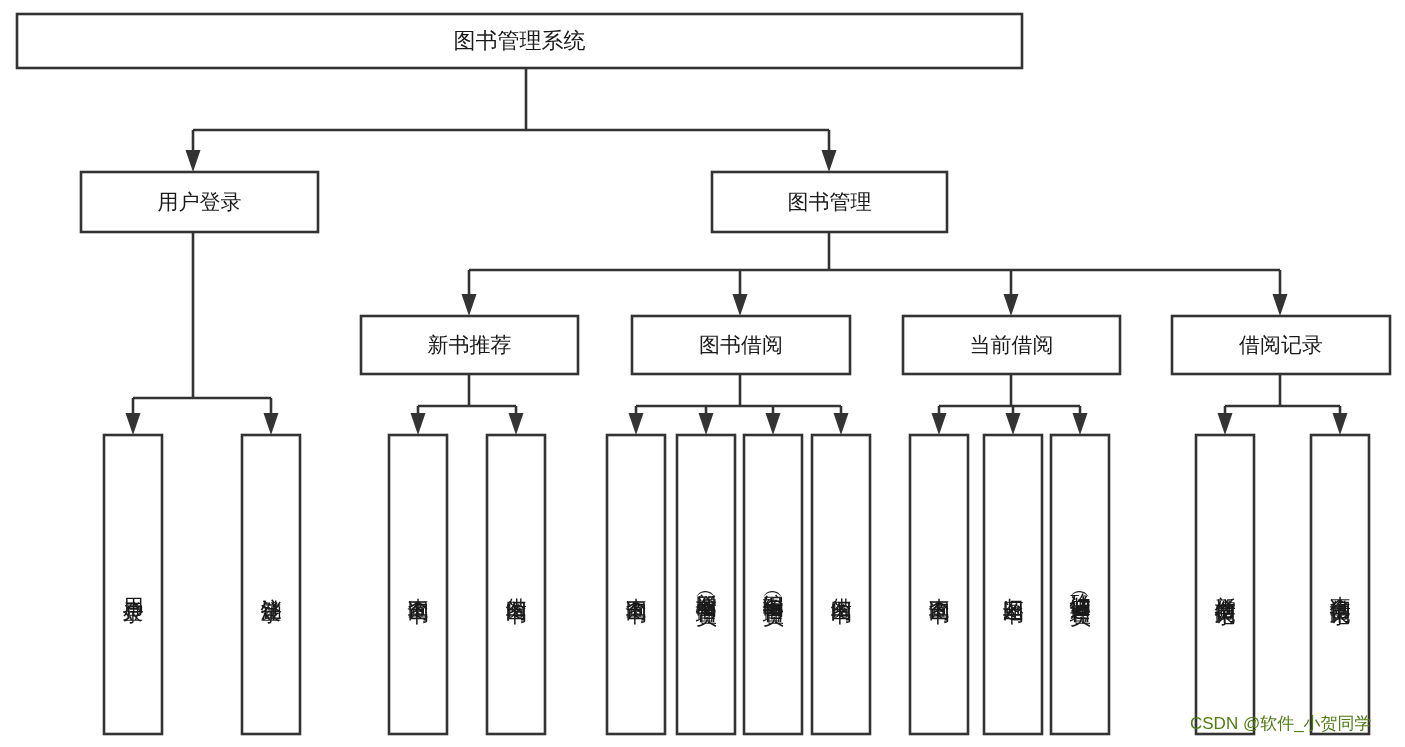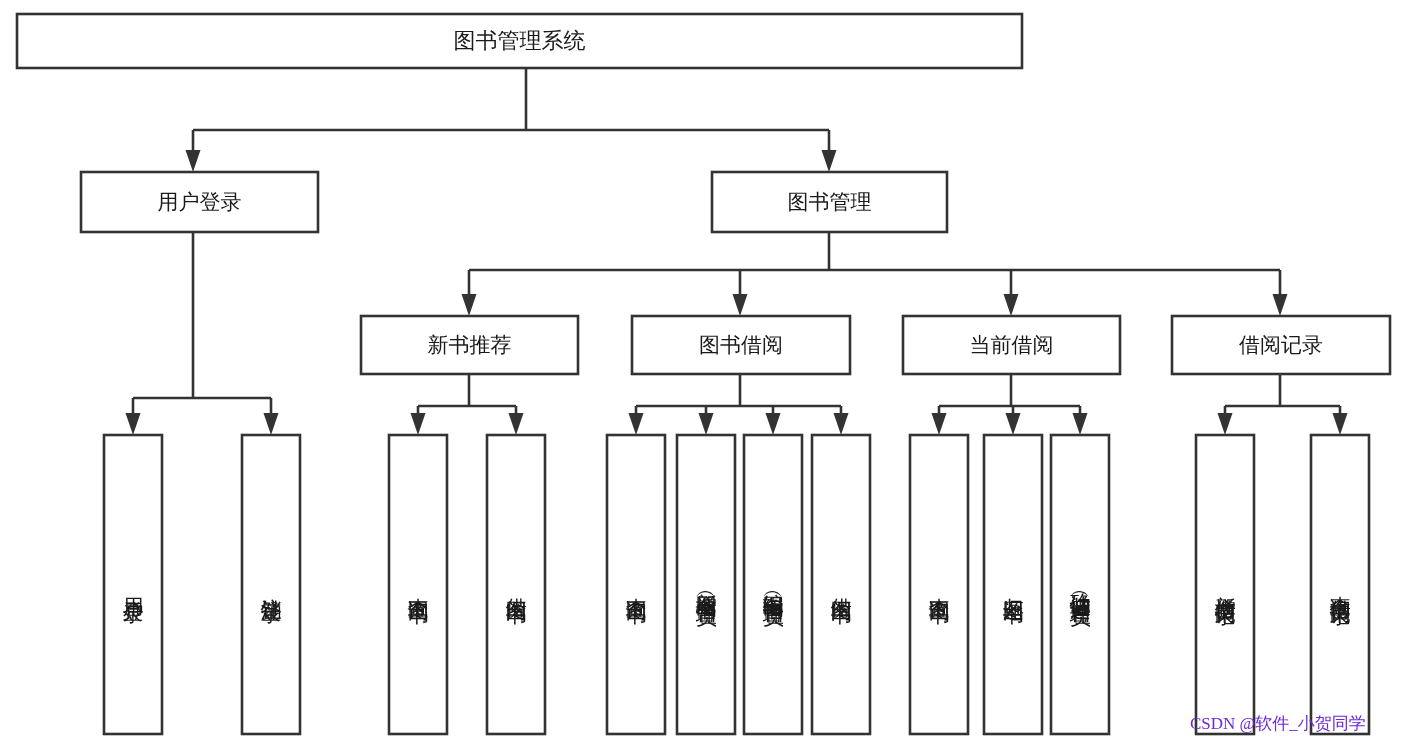--- a/index.html
+++ b/index.html
@@ -67,23 +67,23 @@
     color: #1a1a1a;
     display: flex;
     align-items: center;
     justify-content: center;
     text-align: center;
     pointer-events: none;
     white-space: nowrap;
   }
   .watermark {
     position: absolute;
-    font-family: Liberation Serif, serif;
+    font-family: Liberation Sans, sans-serif;
     font-size: 17px;
-    color: #6d28d9;
+    color: #4d7c0f;
     white-space: nowrap;
   }
 </style>
 </head>
 <body>
 
 <div id="diagram-root">
 
   <svg id="flow-svg" viewBox="0 0 1405 747">
     <g id="edges-layer">

